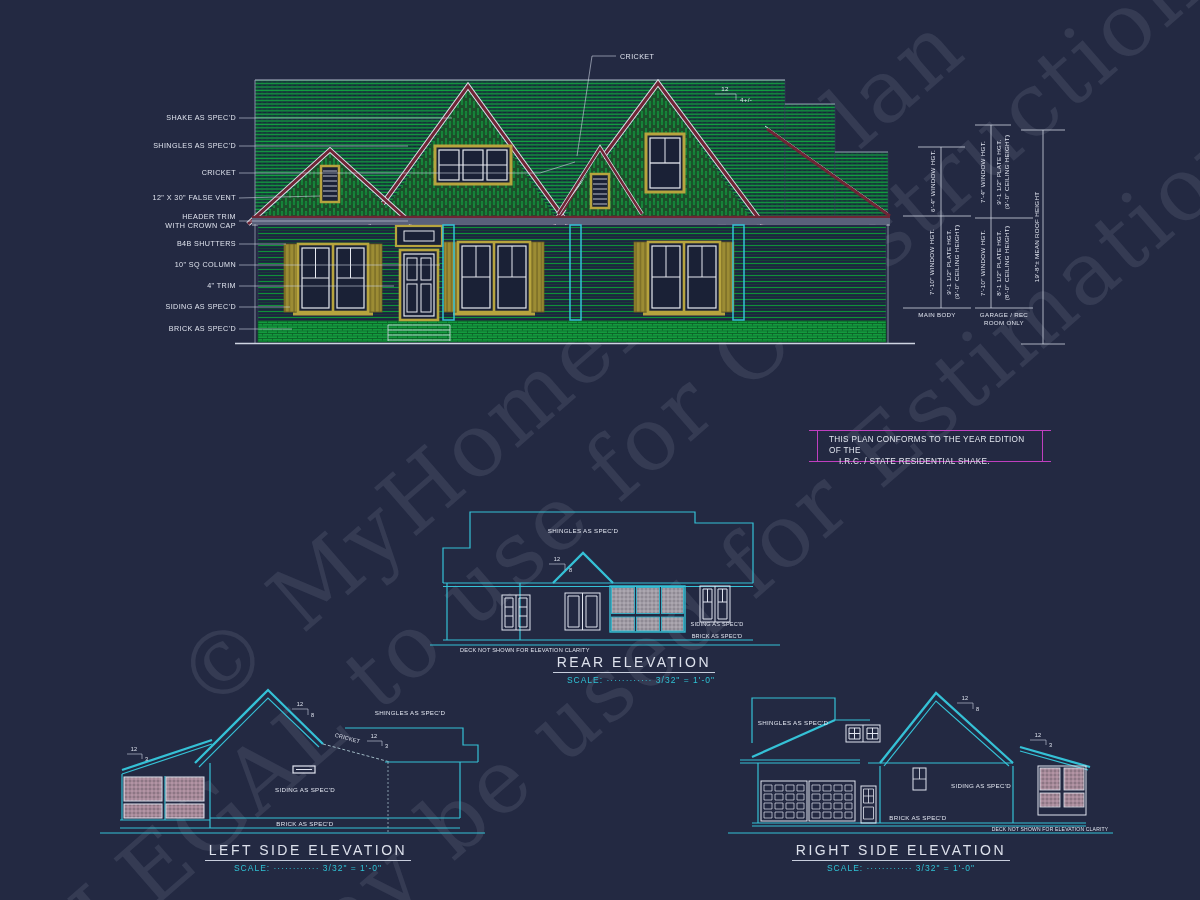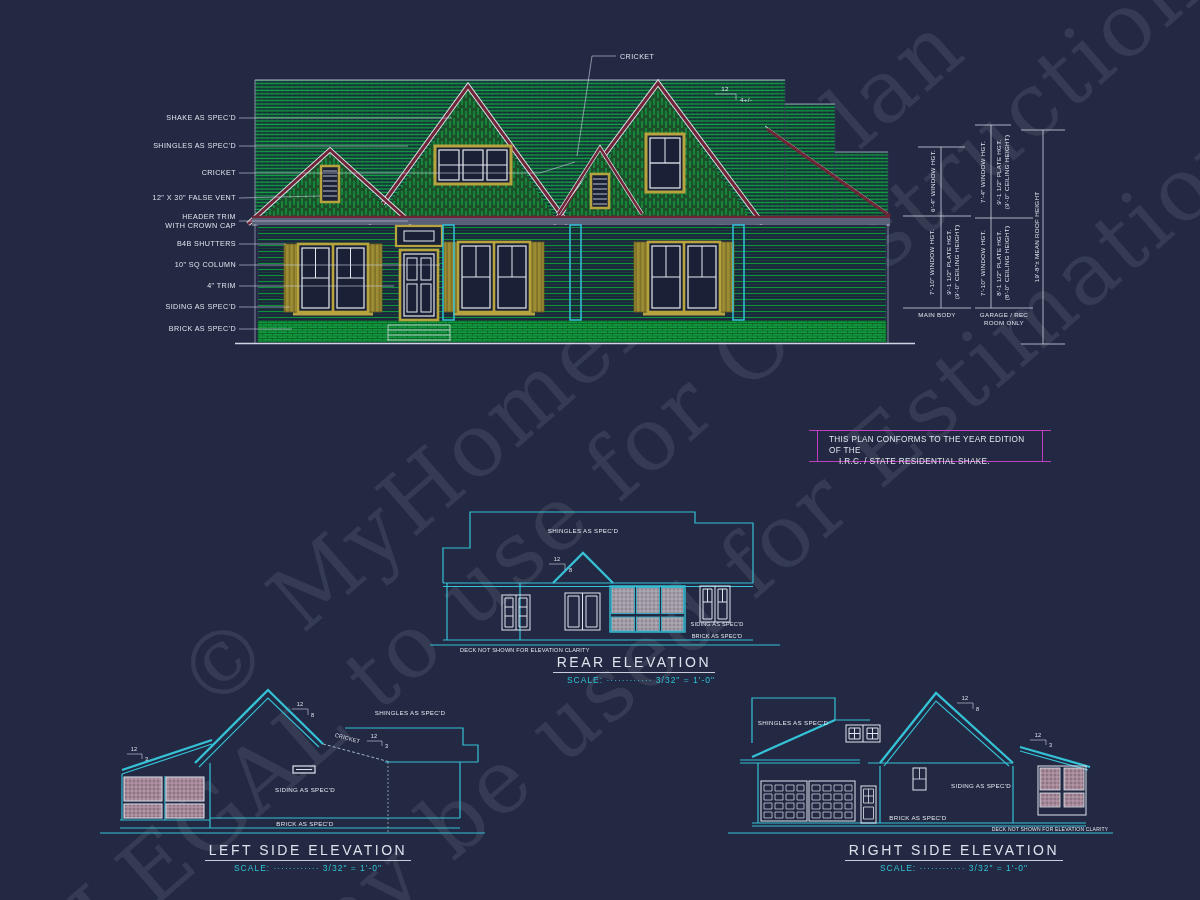--- a/index.html
+++ b/index.html
@@ -436,18 +436,18 @@
       <text class="t55" x="237" y="20" text-anchor="middle">12</text>
       <text class="t55" x="248" y="31" text-anchor="start">8</text>
     </g>
     <g>
       <line class="ldr" x1="302" y1="60" x2="318" y2="60"></line>
         <line class="ldr" x1="318" y1="60" x2="318" y2="65"></line>
       <text class="t55" x="310" y="57" text-anchor="middle">12</text>
       <text class="t55" x="321" y="67" text-anchor="start">3</text>
     </g>
   </svg>
-  <div class="ttl small" style="left:844px;top:841px;width:220px;">
+  <div class="ttl small" style="left:791px;top:841px;width:220px;">
     <div class="t">RIGHT SIDE ELEVATION</div>
     <div class="s">SCALE: ············ 3/32" = 1'-0"</div>
   </div>
 
 </div>
 
 </body></html>

